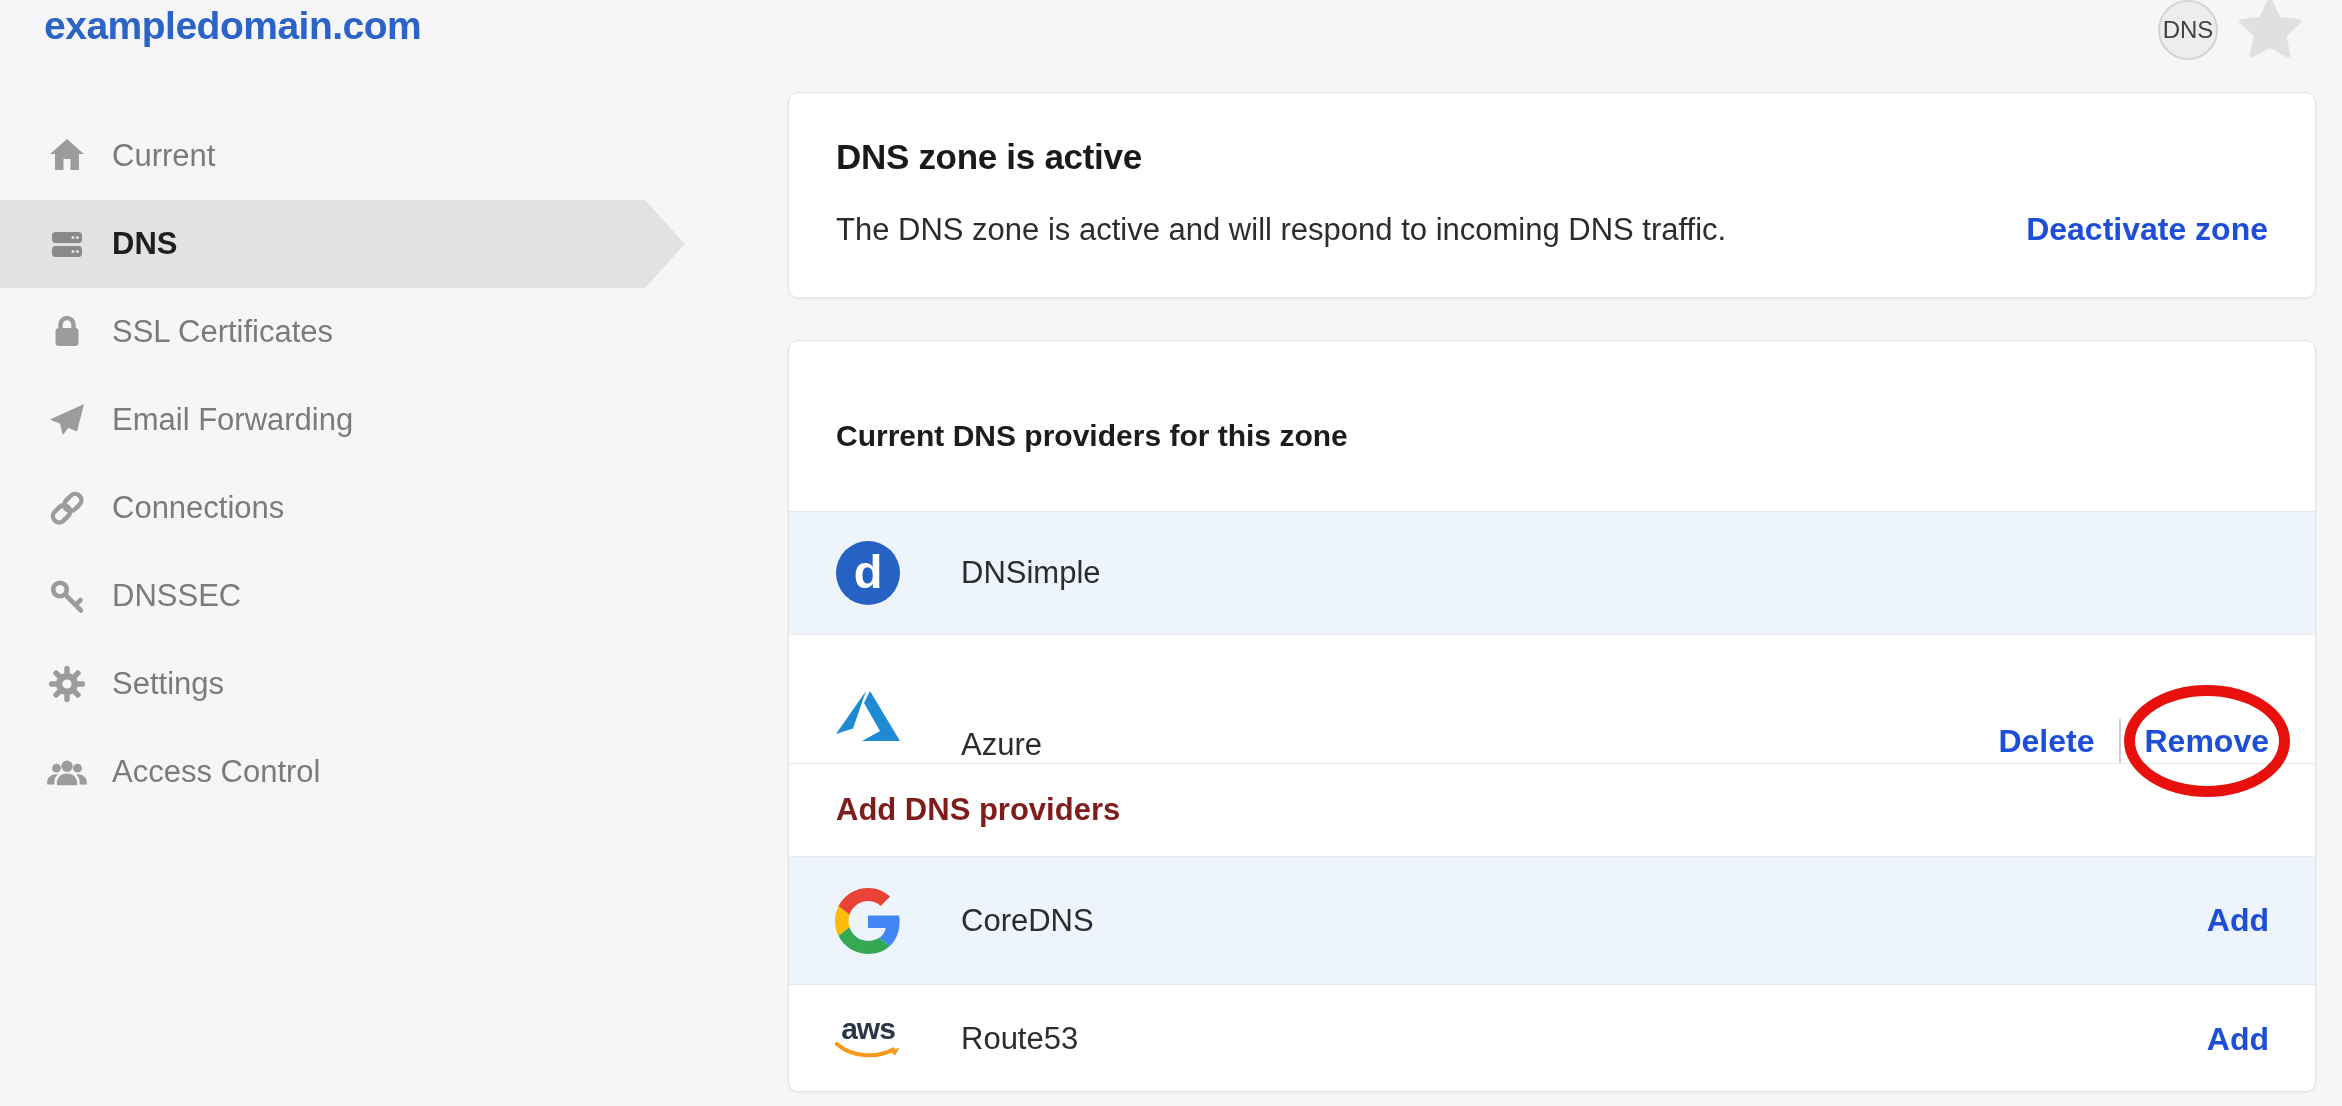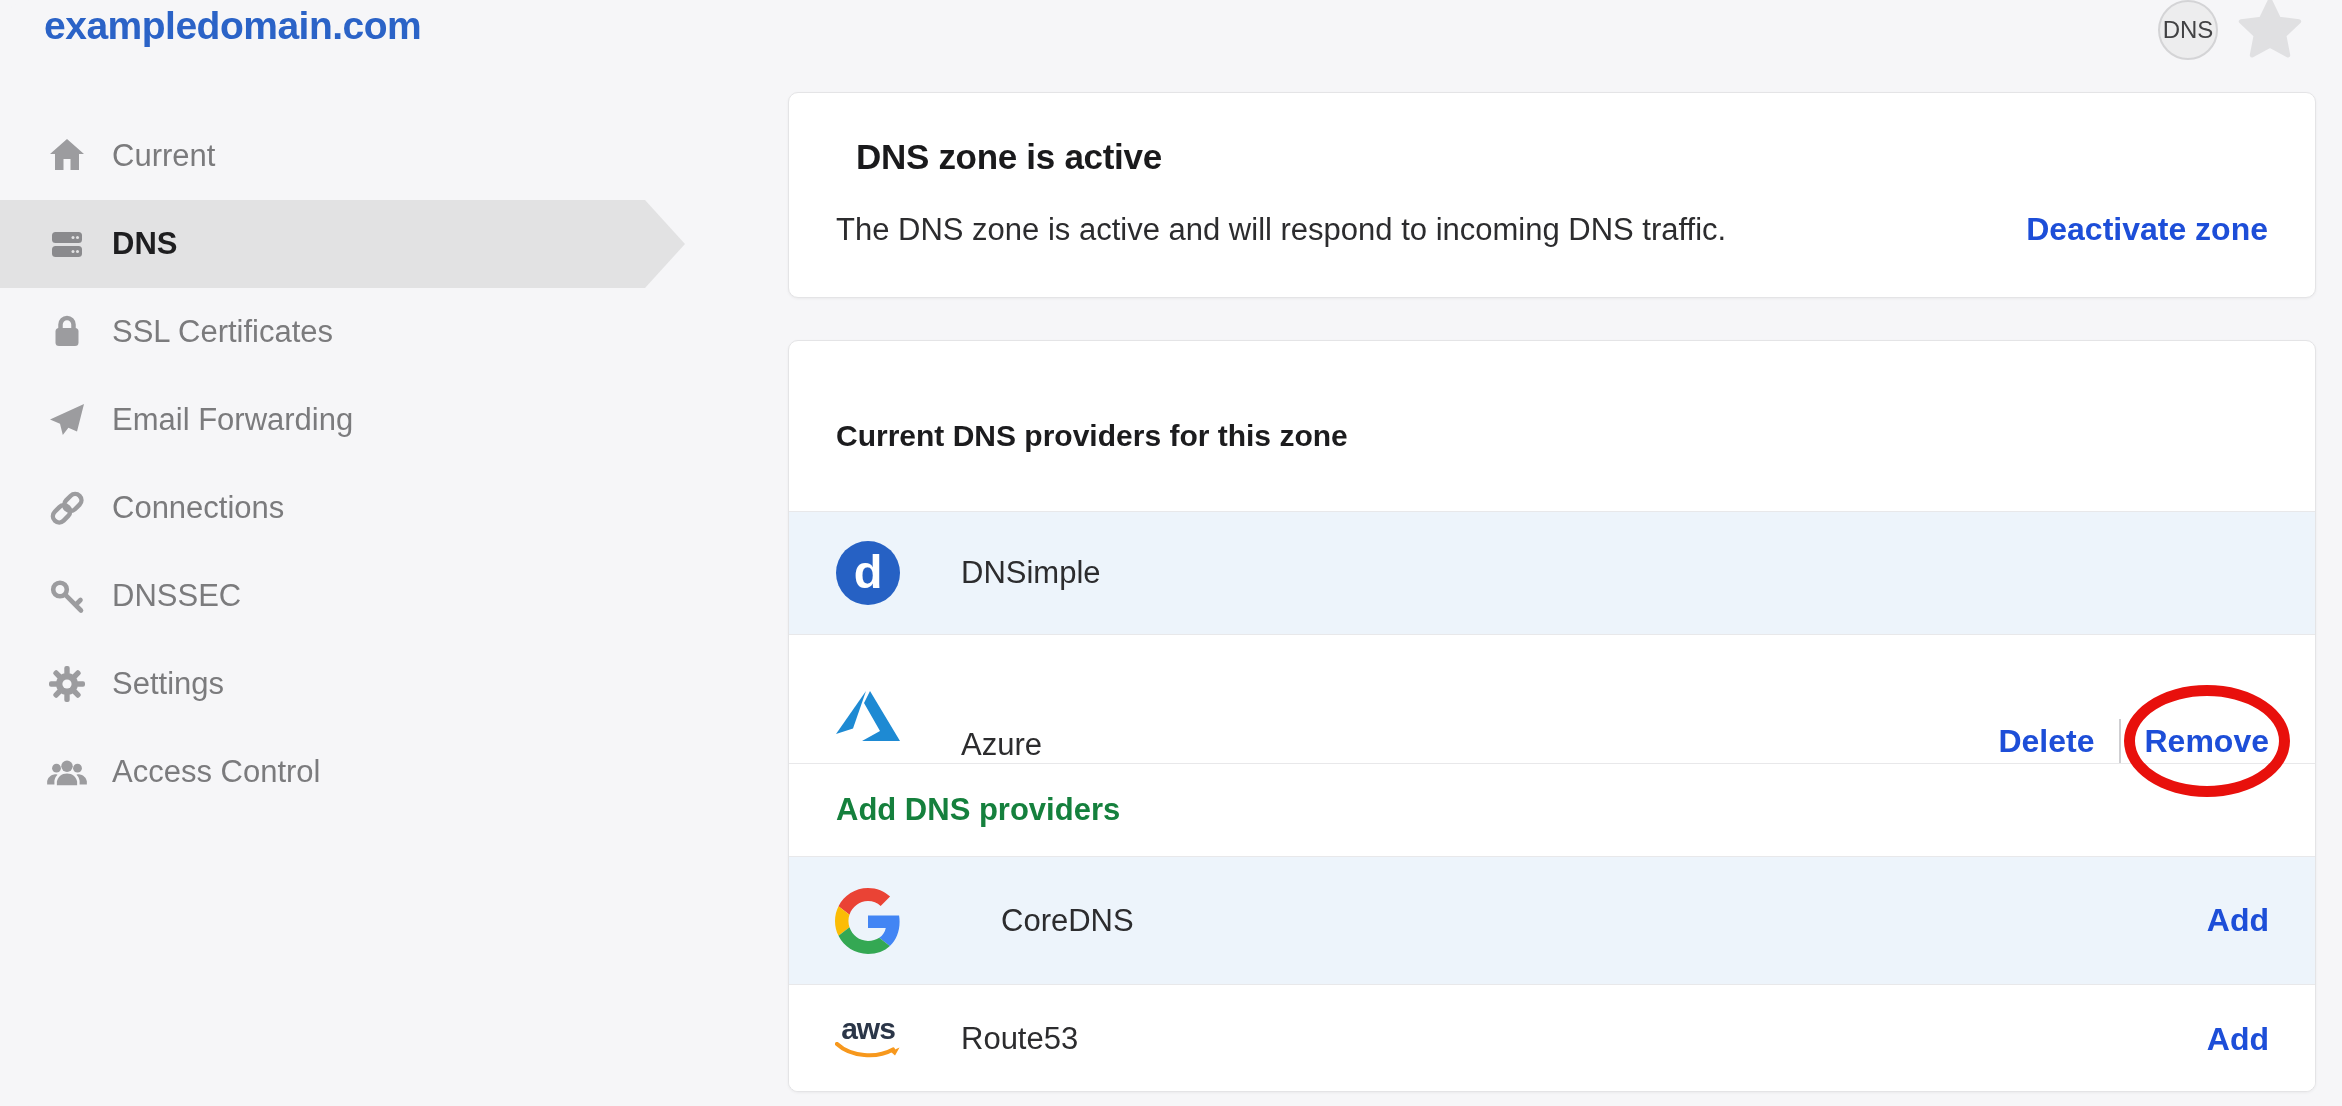--- a/index.html
+++ b/index.html
@@ -21,37 +21,37 @@
   .side-item .lbl { font-size:31px; color:#7b7b7d; }
   .side-item.active { width:685px; background:#e2e2e3;
     clip-path:polygon(0 0, 645px 0, 685px 50%, 645px 100%, 0 100%); }
   .side-item.active .lbl { font-weight:bold; color:#1e1e20; }
   .side-item.active .ico { color:#8a8a8d; }
 
   
   .card { position:absolute; left:788px; width:1528px; background:#fff; border:1px solid #e4e4e6;
     border-radius:10px; box-shadow:0 1px 3px rgba(0,0,0,0.05); }
   .card1 { top:92px; height:206px; padding:44px 47px 0 47px; }
-  .card-title { font-size:35px; font-weight:bold; color:#1a1a1c; letter-spacing:-0.3px;margin-left:20px; }
+  .card-title { font-size:35px; font-weight:bold; color:#1a1a1c; letter-spacing:-0.3px; }
   .card1-row { display:flex; align-items:center; justify-content:space-between; margin-top:34px; }
   .card-body-text { font-size:31px; color:#2c2c2e; }
   .link { color:#1d4ed8; font-weight:bold; font-size:32px; text-decoration:none; cursor:pointer; }
   .inline-link { color:#2b6bdb; cursor:pointer; }
 
   .card2 { top:340px; height:752px; overflow:hidden; }
   .card2-head { padding:44px 47px 0 47px; }
   .sub-heading { margin-top:34px; font-size:30px; font-weight:600; color:#1c1c1e; }
   .rows { position:absolute; left:0; right:0; top:170px; bottom:0; }
   .prow { display:flex; align-items:center; padding:0 46px; border-top:1px solid #e8e8ea; background:#fff; }
   .prow.hl { background:#edf4fb; }
   .r-dnsimple { height:123px; }
   .r-azure { height:129px;align-items:flex-end; }
   .r-heading { height:93px; display:flex; align-items:center; padding:0 47px; border-top:1px solid #e8e8ea;
-    font-size:31px; font-weight:600; color:#15803d; background:#fff; }
-  .r-coredns { height:128px;gap:40px; }
+    font-size:31px; font-weight:600; color:#7f1d1d; background:#fff; }
+  .r-coredns { height:128px; }
   .r-route53 { height:109px; border-bottom:none; }
   .logo-box { width:66px; height:90px; margin-right:60px; flex:0 0 auto; display:flex; align-items:center; justify-content:center; }
   .p-name { font-size:31px; color:#2c2c2e; }
   .actions { margin-left:auto; display:flex; align-items:center; }
   .vsep { width:2px; height:44px; background:#cfcfd2; margin:0 24px; }
   .dnsimple-circle { width:64px; height:64px; border-radius:50%; background:#2661c4; color:#fff;
     display:flex; align-items:center; justify-content:center; font-size:47px; font-weight:bold; padding-bottom:4px; }
   .aws-lockup { display:flex; flex-direction:column; align-items:center; }
   .aws-text { font-size:30px; font-weight:bold; color:#2b3648; letter-spacing:-1px; line-height:26px; }
   .remove-wrap { position:relative; display:inline-block; }

